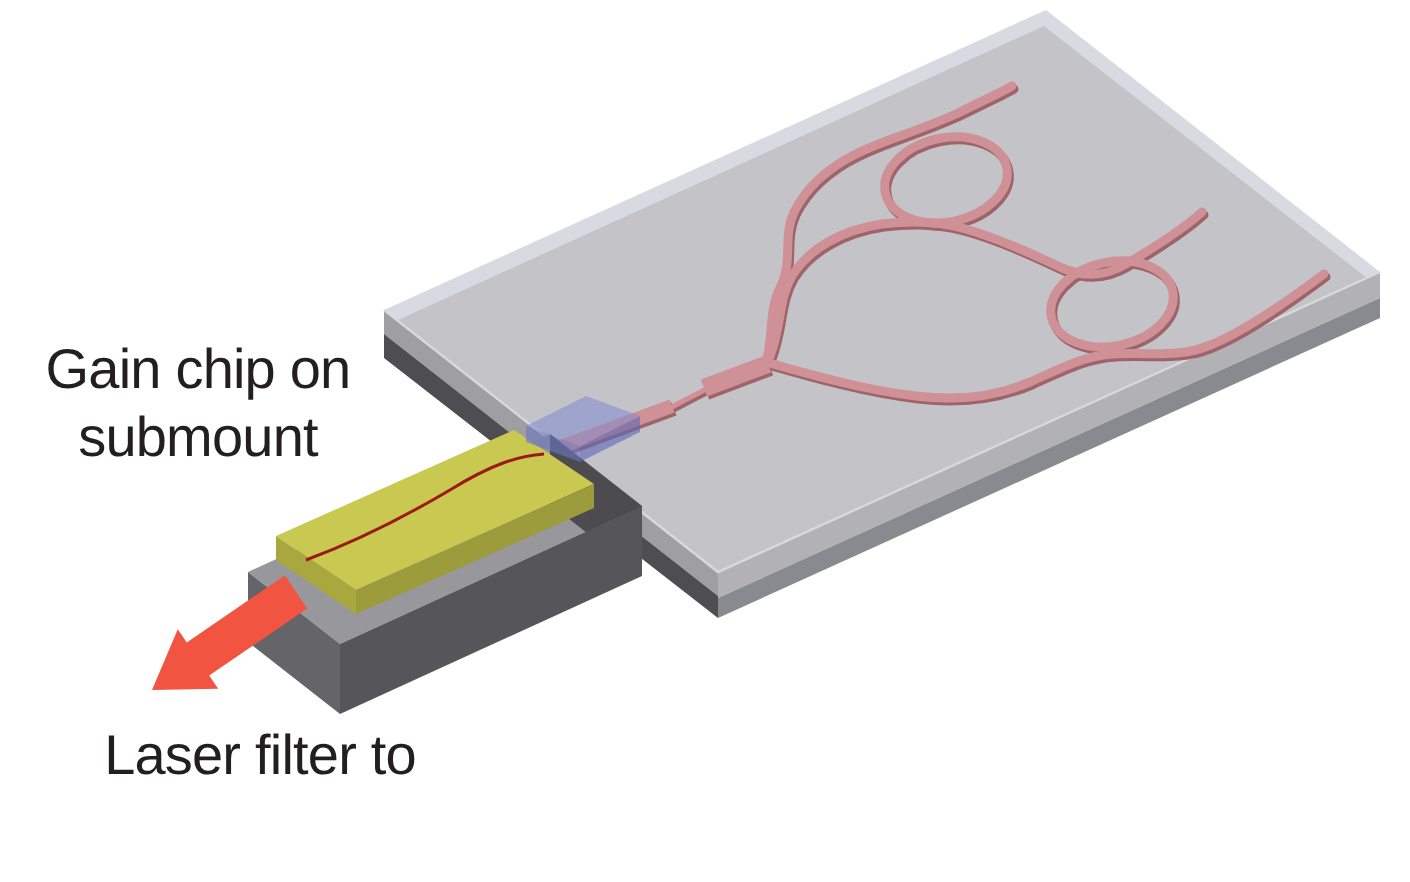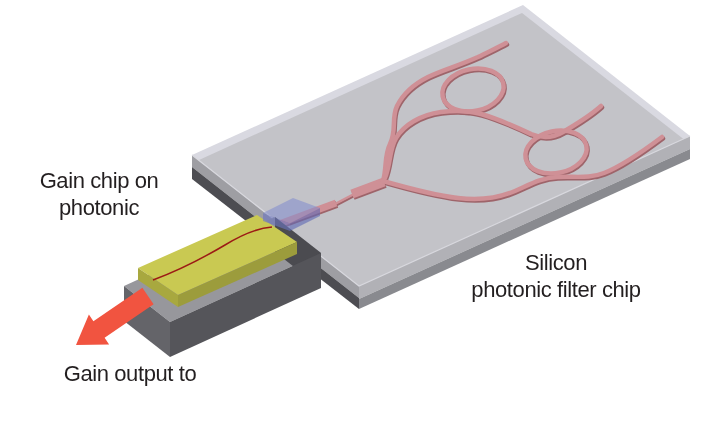--- a/index.html
+++ b/index.html
@@ -2,21 +2,21 @@
 <html><head>
 <meta charset="utf-8">
 <style>
   html,body{margin:0;padding:0;background:#ffffff;}
   body{width:705px;height:441px;overflow:hidden;font-family:"Liberation Sans",sans-serif;}
   #fig{position:relative;width:705px;height:441px;background:#fff;}
   #scene{position:absolute;left:0;top:0;}
   .label{
     position:absolute;transform:translateX(-50%);
     text-align:center;color:#231f20;
-    font-size:22px;line-height:1.22;letter-spacing:-0.4px;white-space:nowrap;
+    font-size:28px;line-height:1.22;letter-spacing:-0.4px;white-space:nowrap;
   }
   
   .wg{fill:none;stroke-linecap:round;stroke-linejoin:round;stroke-width:4.5;}
   .wg-shadow{stroke:#9e646a;}
   .wg-main{stroke:#cf9096;}
 </style>
 </head>
 <body>
 
 <div id="fig">
@@ -81,24 +81,20 @@
 
     <g>
       <polygon points="263,213 290,223 290,231 263,221" fill="rgba(108,118,192,0.62)"></polygon>
       <polygon points="290,223 320,208 320,216 290,231" fill="rgba(95,105,180,0.62)"></polygon>
       <polygon points="263,213 293,198 320,208 290,223" fill="rgba(128,138,205,0.55)"></polygon>
     </g>
   </svg>
 
   <div class="label" style="left:99px;top:168px">
     <div>Gain chip on</div>
-    <div>photonic</div>
+    <div>submount</div>
   </div>
 
-  <div class="label" style="left:556px;top:250px">
-    <div>Silicon</div>
-    <div>photonic filter chip</div>
-  </div>
 
   <div class="label" style="left:130px;top:361px">
-    <div>Gain output to</div>
+    <div>Laser filter to</div>
   </div>
 </div>
 
 </body></html>

